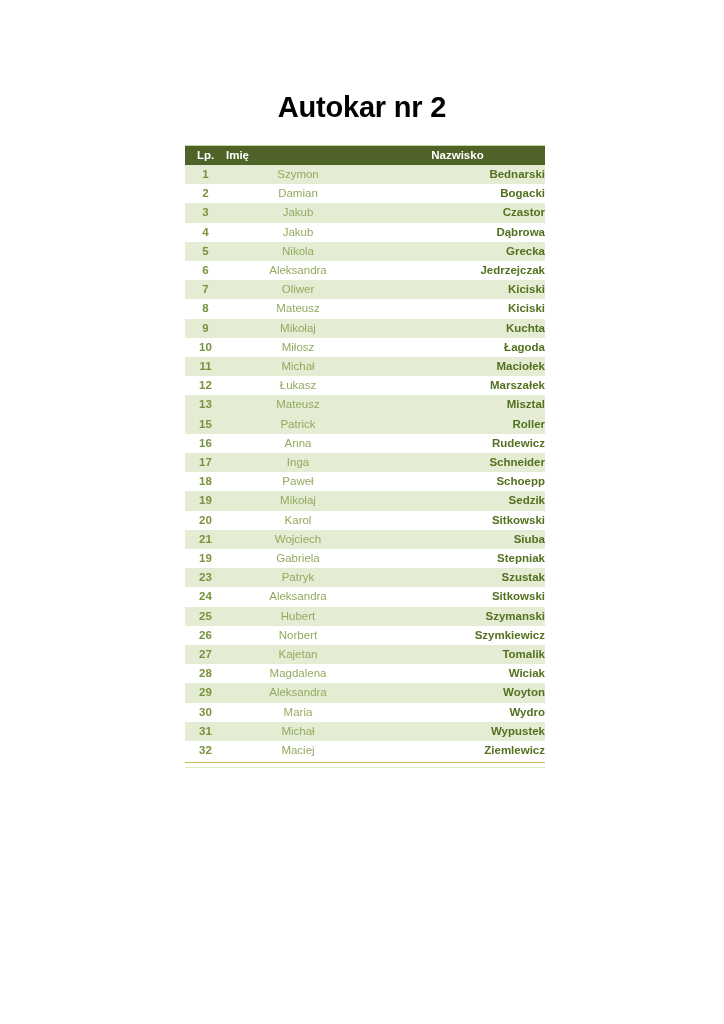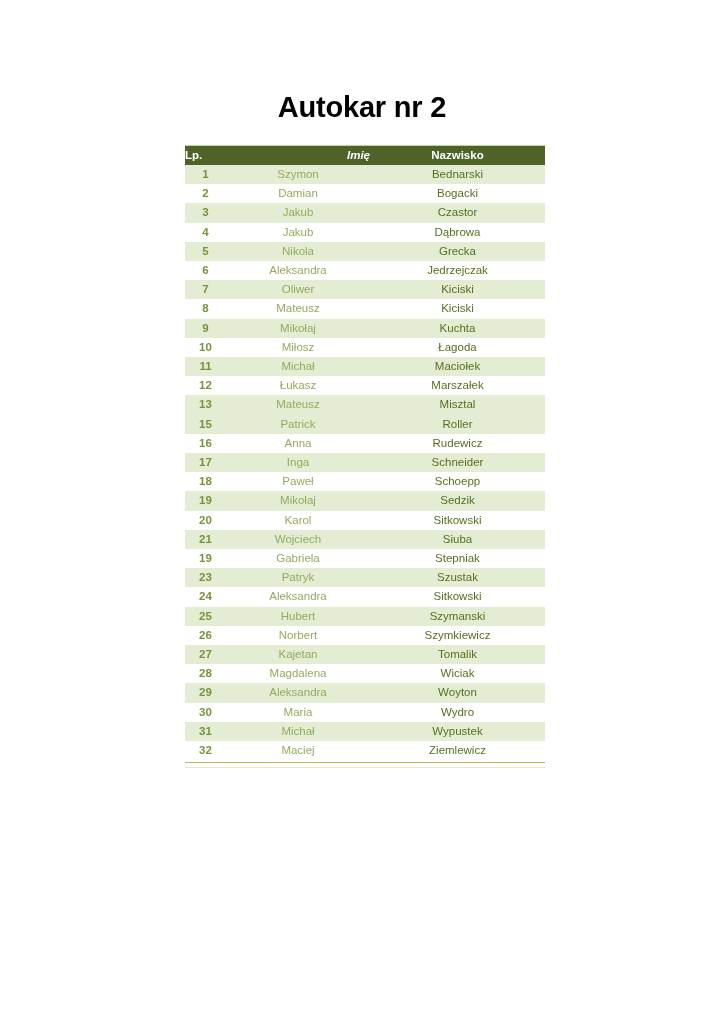--- a/index.html
+++ b/index.html
@@ -61,22 +61,22 @@
     background: #4f6228;
     color: #ffffff;
     font-weight: bold;
     font-size: 11.5px;
     height: 19px;
     padding: 0;
     border-top: 1.5px solid #c3d69b;
     vertical-align: middle;
     line-height: 19px;
   }
-  th.h-lp   { text-align: left; margin-left: 32px; }
-  th.h-imie { text-align: right; font-style: italic; }
+  th.h-lp   { text-align: center; margin-left: 32px; }
+  th.h-imie { text-align: left; }
   th.h-nazw { text-align: center; }
 
   
   table.roster tbody tr {
     height: 19.2px;
   }
   table.roster tbody tr.alt td {
     background: #e4ecd4;
   }
   table.roster tbody tr.plain td {
@@ -96,22 +96,22 @@
     font-size: 11.5px;
   }
   td.cell-imie {
     text-align: center;
     font-weight: normal;
     color: #93ab5f;
     font-size: 11.5px;
     margin-top: 48px;
   }
   td.cell-nazw {
-    text-align: center;
-    font-weight: normal;
+    text-align: right;
+    font-weight: bold;
     color: #54711f;
     font-size: 11.5px;
   }
 
   
   .table-bottom-rule {
     width: 360px;
     height: 0;
     border-bottom: 1.5px solid #c9b458;
     margin-top: 2px;

